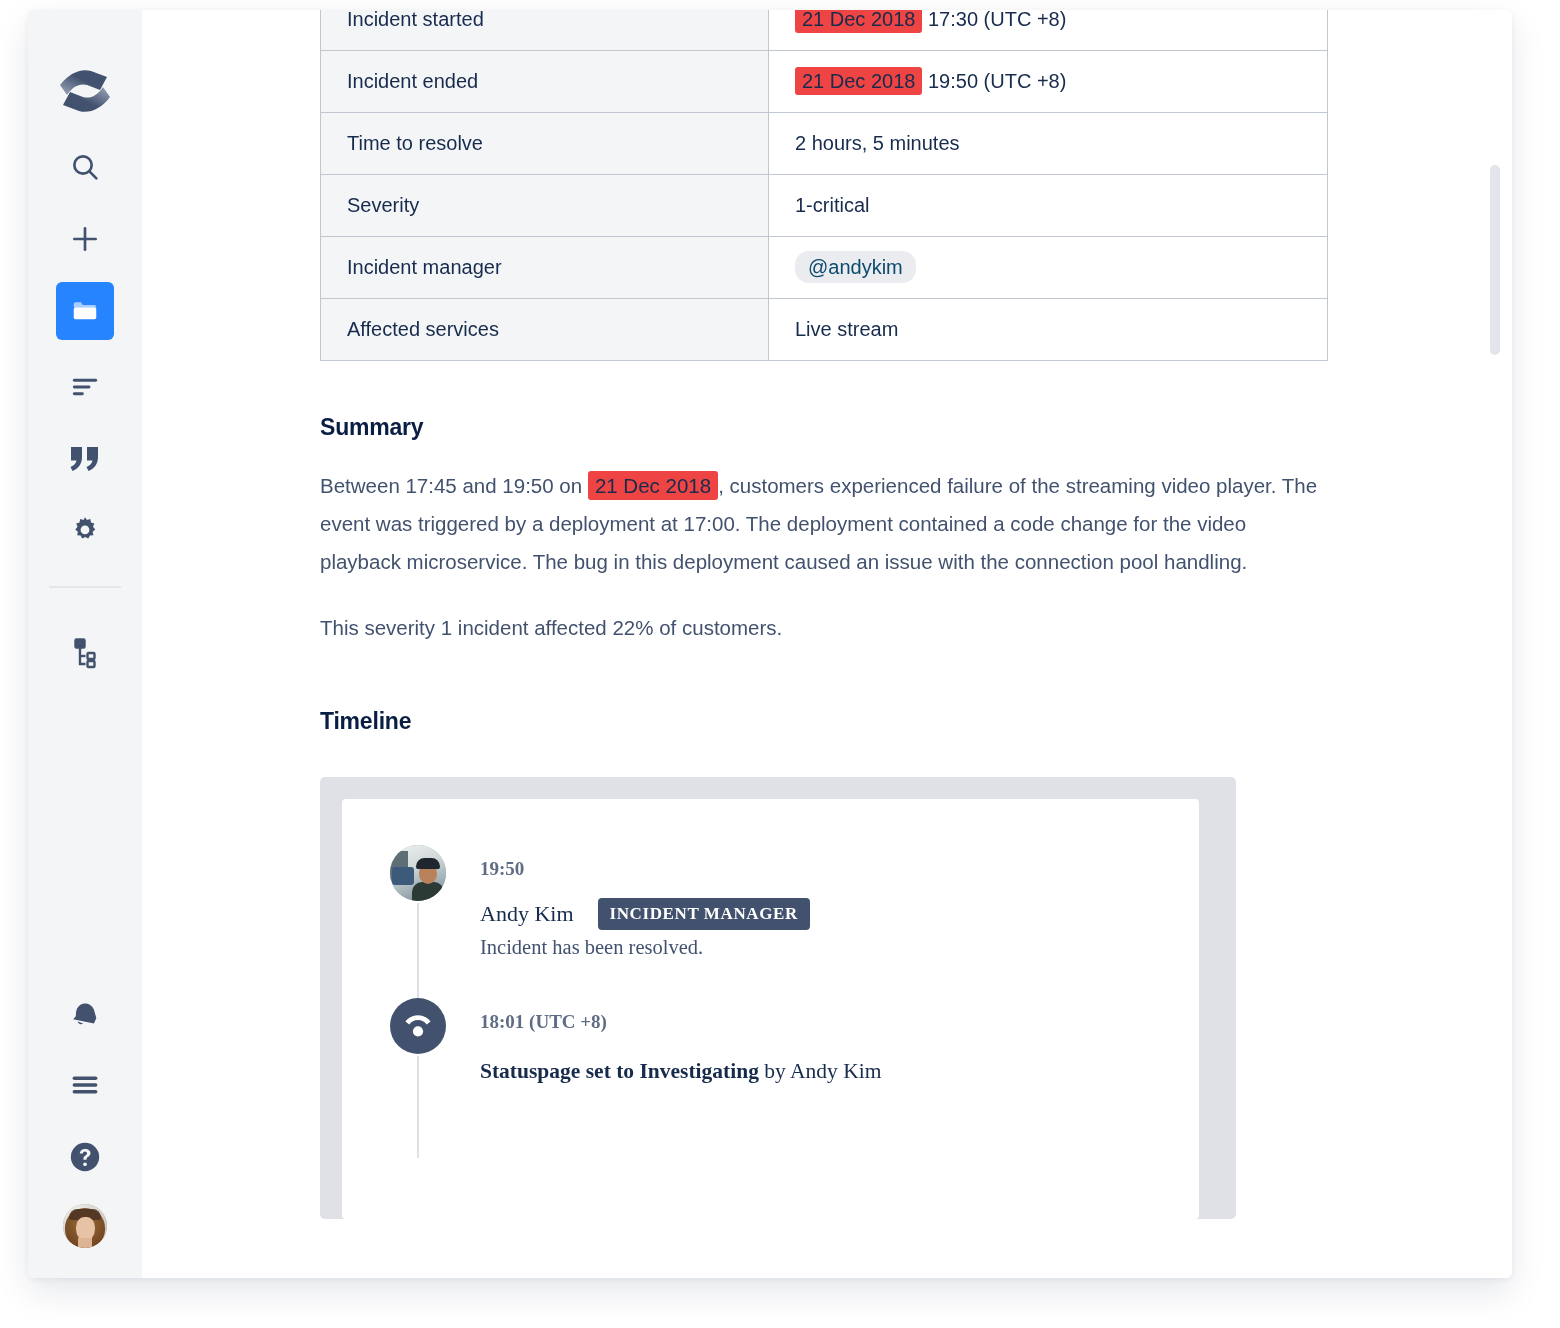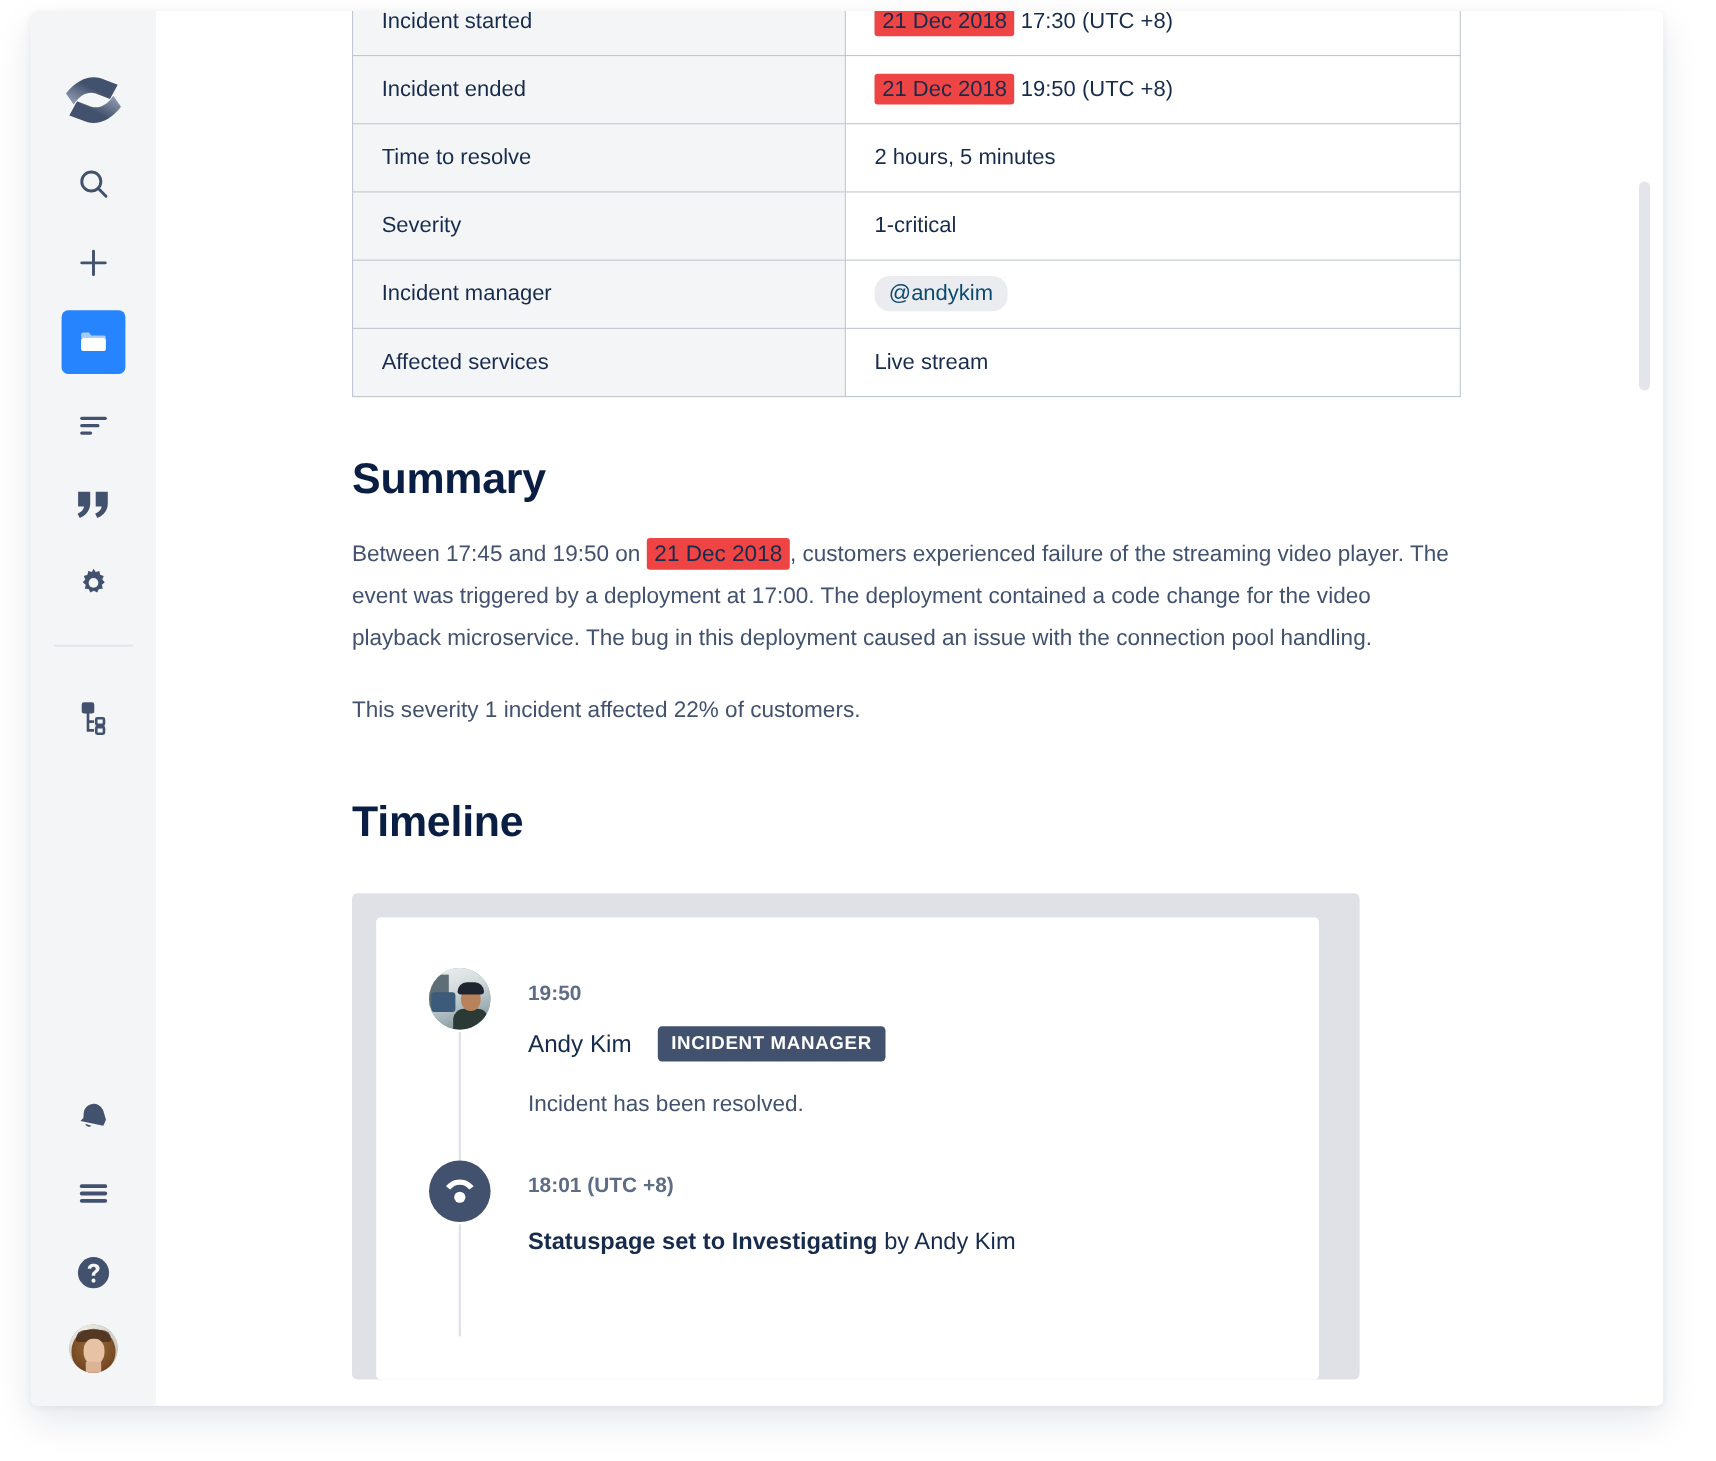--- a/index.html
+++ b/index.html
@@ -130,21 +130,21 @@
   }
   .chip-round {
     background: #EBECF0;
     padding: 5px 13px;
     border-radius: 14px;
     color: #0c4a6e;
     font-size: 20px;
   }
 
   h2.sec {
-    font-size: 39px;
+    font-size: 23px;
     line-height: 1.1;
     color: #091E42;
     font-weight: bold;
     margin: 54px 0 0 0;
     letter-spacing: -0.2px;
   }
   h2.timeline-h { margin-top: 62px; }
   p.body {
     font-size: 20.5px;
     line-height: 38px;
@@ -154,20 +154,21 @@
   }
   p.body.tight { margin-top: 28px; }
 
   
   .tl-wrap {
     margin-top: 42px;
     width: 916px;
     background: #DFE1E6;
     border-radius: 5px;
     padding: 22px 37px 0 22px;
+    font-family: Liberation Serif, serif;
   }
   .tl-card {
     background: #ffffff;
     border-radius: 4px;
     padding: 46px 0 0 0;
     min-height: 420px;
   }
   .tl-entry {
     display: flex;
     position: relative;
@@ -197,21 +198,20 @@
   }
   .badge {
     background: #42526E; color: #fff;
     font-size: 17px; font-weight: bold;
     letter-spacing: 0.6px;
     padding: 7px 12px 8px 12px;
     border-radius: 4px;
     line-height: 1;
   }
   .tl-text {
-    margin-top: 22px;
     font-size: 20.5px; line-height: 34px; color: #42526E;
   }
   .tl-title {
     margin-top: 26px;
     font-size: 21.5px; color: #172B4D; font-weight: bold;
   }
   .tl-title .light { font-weight: normal; }
 
   
   .scrollbar {

